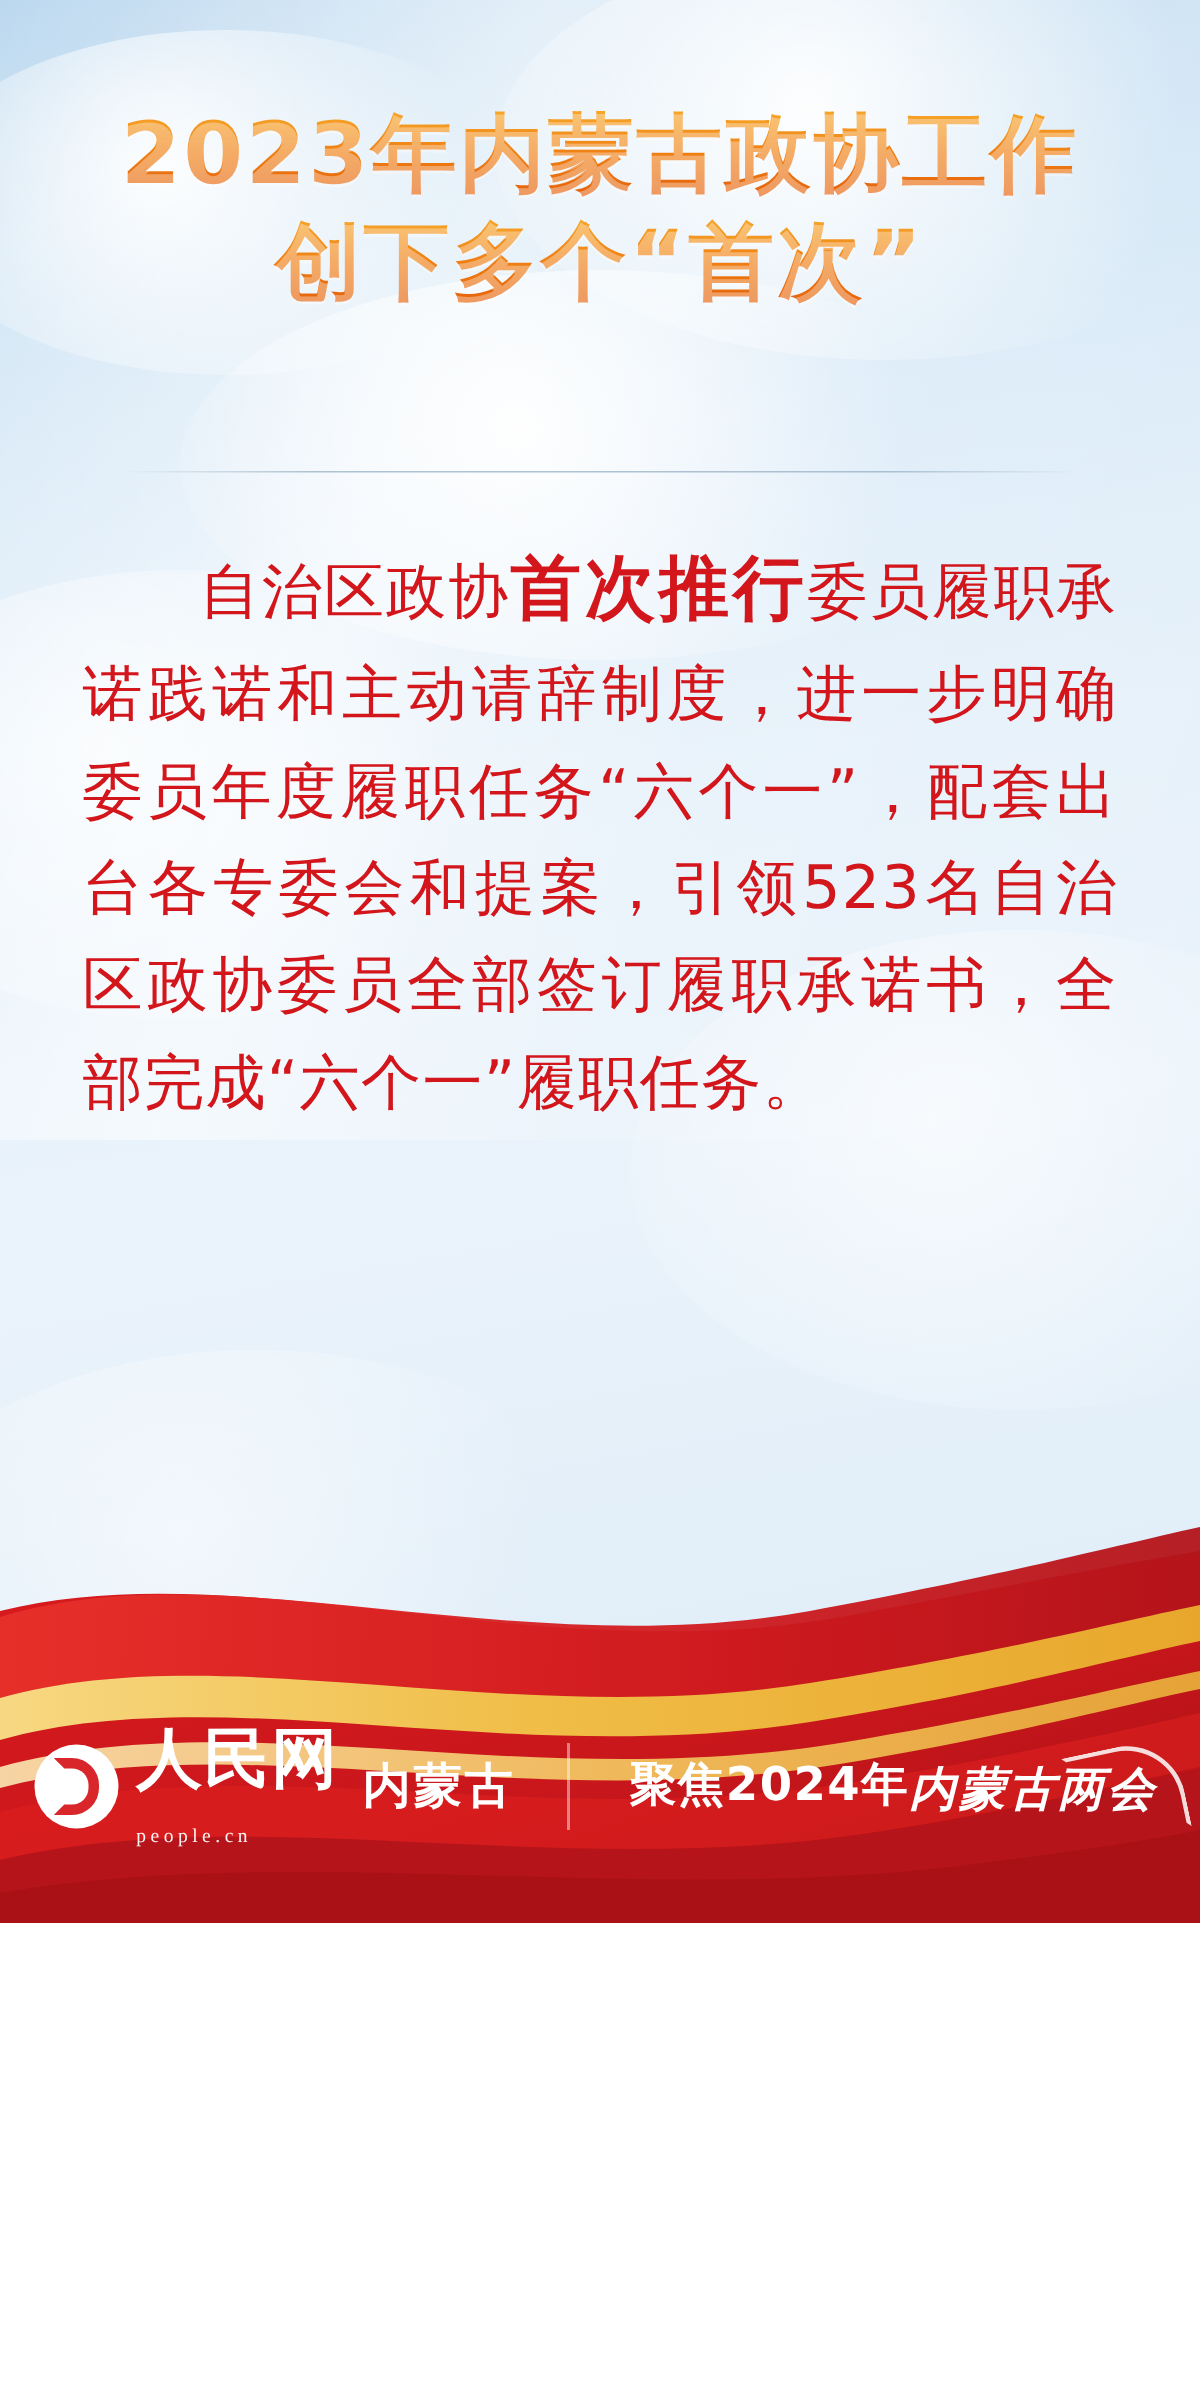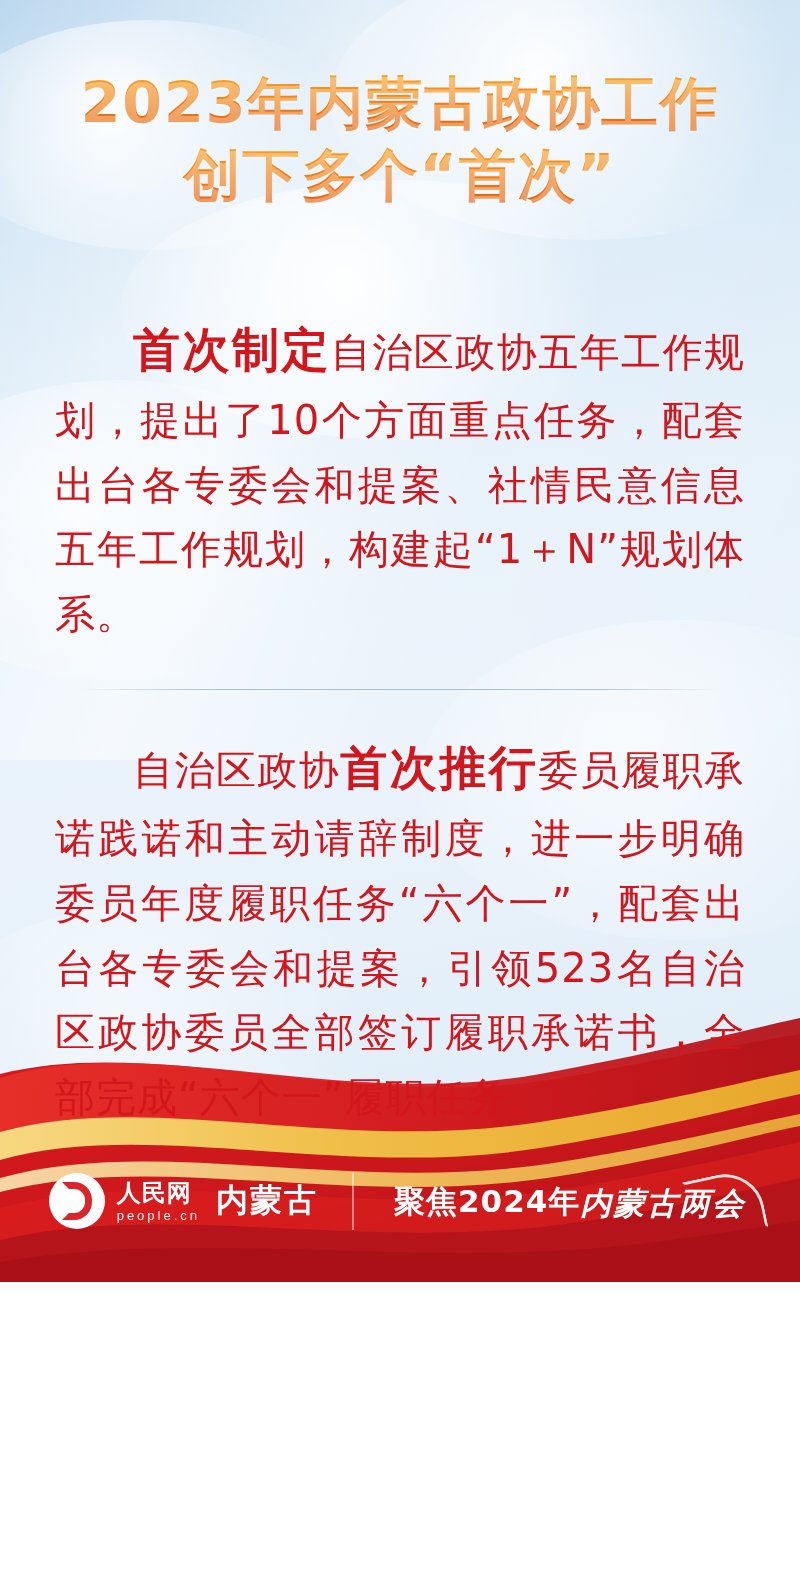--- a/index.html
+++ b/index.html
@@ -133,29 +133,30 @@
     border-radius: 0 18px 18px 0;
     border: 7px solid #d8262b;
     border-left-color: transparent;
     box-sizing: border-box;
   }
   .pl-text { display: flex; flex-direction: column; line-height: 1; }
   .pl-cn {
     color: #ffffff;
     font-family: "DejaVu Sans", "Liberation Sans", sans-serif;
     font-weight: bold;
-    font-size: 24px;
+    font-size: 44px;
     letter-spacing: 1px;
   }
   .pl-en {
     color: #ffffff;
     font-size: 13px;
     letter-spacing: 3px;
-    margin-top: 4px;
+    margin-top: 22px;
     opacity: .95;
+    font-family: Liberation Serif, serif;
   }
   .pl-region {
     color: #ffffff;
     font-family: "DejaVu Sans", "Liberation Sans", sans-serif;
     font-weight: bold;
     font-size: 32px;
     letter-spacing: 2px;
     margin-left: 4px;
   }
   .divider-v {
@@ -211,21 +212,20 @@
   <div class="cloud c7"></div>
   <div class="sky-sheen"></div>
 
   <div class="title-block">
     <div class="title-line l1">2023年内蒙古政协工作</div>
     <div class="title-line l2">创下多个“首次”</div>
   </div>
 
   <div class="content">
 
-    <p class="para"><span class="big">首次制定</span><span>自治区政协五年工作规划，提出了10个方面重点任务，配套出台各专委会和提案、社情民意信息五年工作规划，构建起“1＋N”规划体系。</span></p>
 
     <div class="divider"></div>
 
     <p class="para"><span>自治区政协</span><span class="big">首次推行</span><span>委员履职承诺践诺和主动请辞制度，进一步明确委员年度履职任务“六个一”，配套出台各专委会和提案，引领523名自治区政协委员全部签订履职承诺书，全部完成“六个一”履职任务。</span></p>
 
   </div>
 
   <div class="footer">
     <svg viewBox="0 0 800 300" preserveAspectRatio="none">
       <defs>

